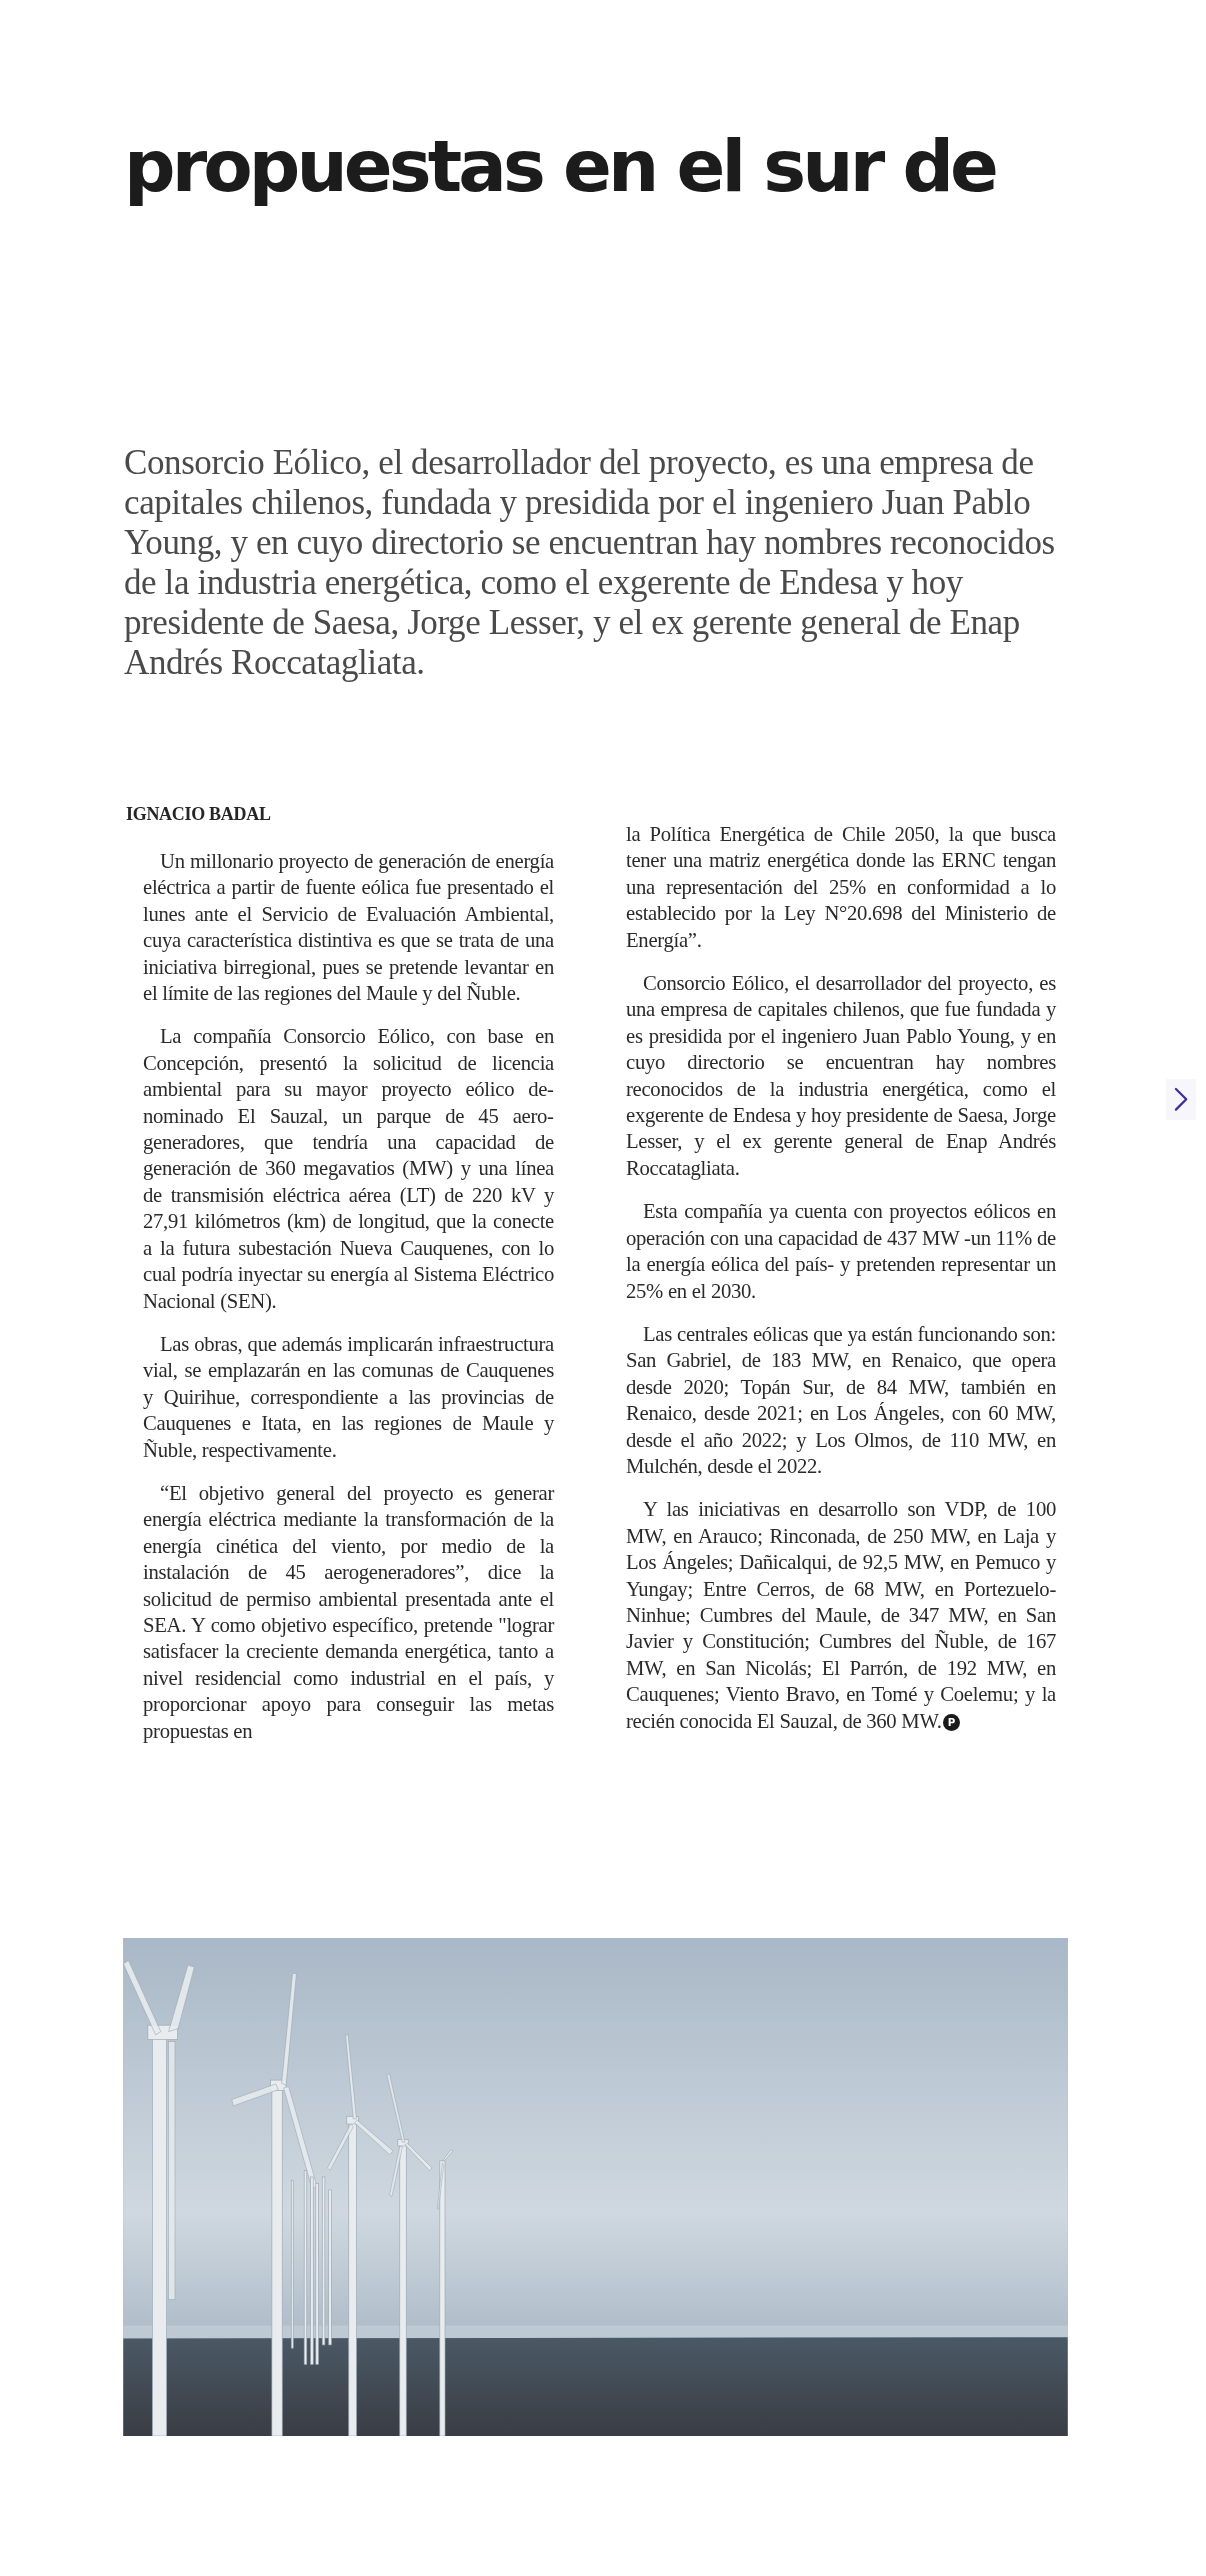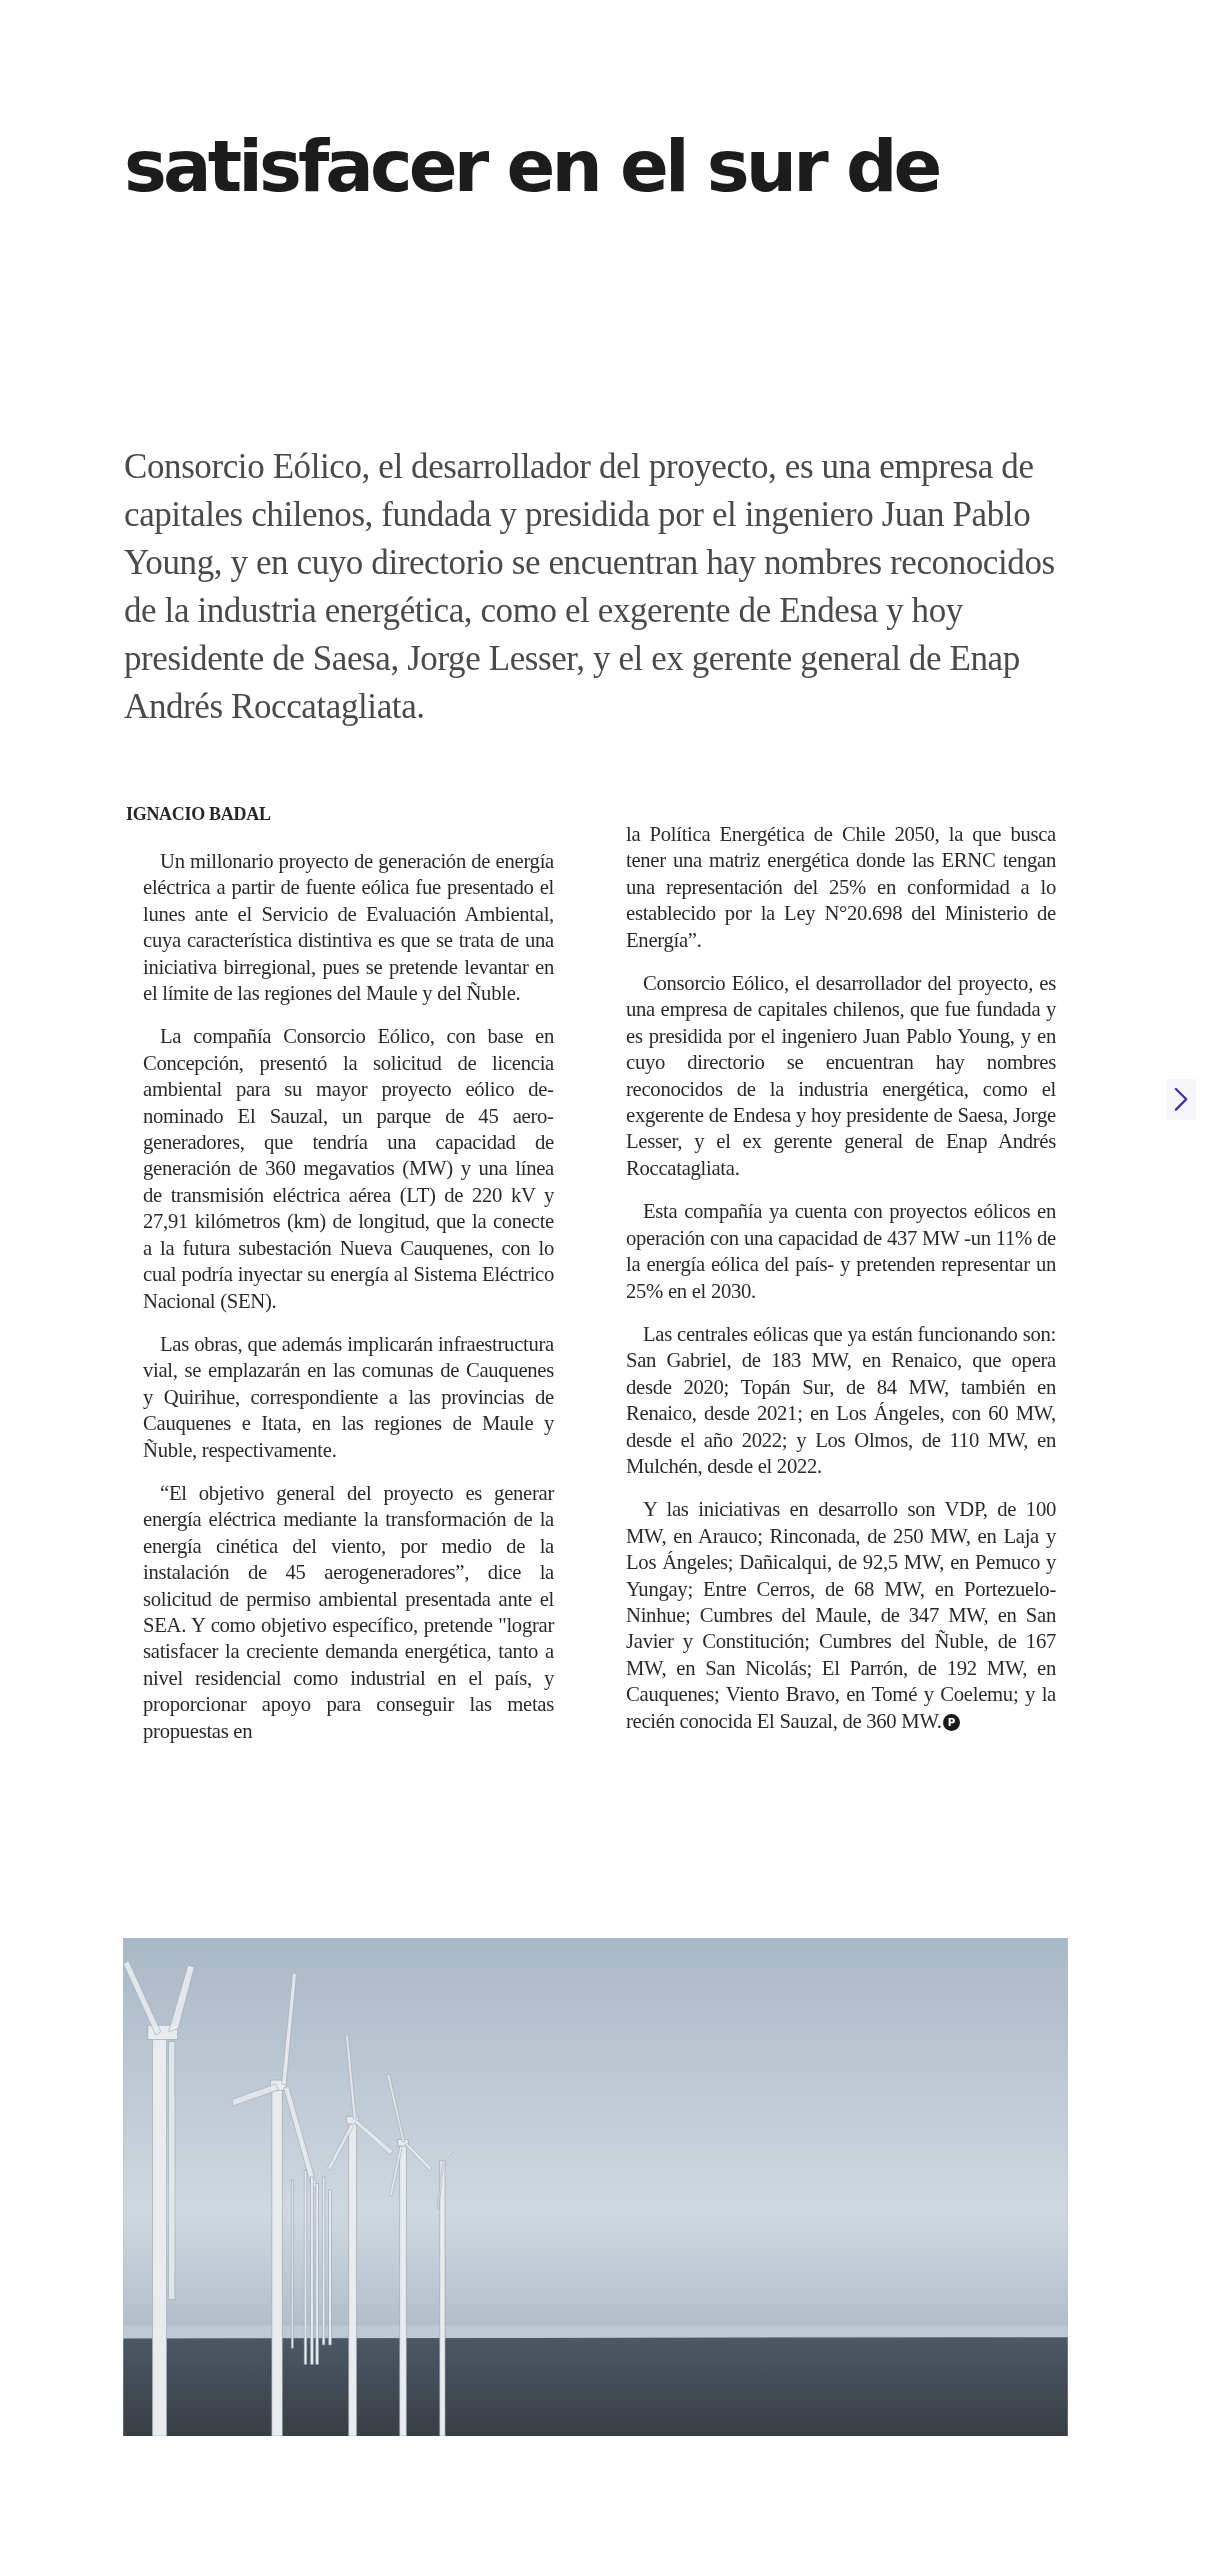--- a/index.html
+++ b/index.html
@@ -6,21 +6,21 @@
   body { width: 1206px; height: 2576px; position: relative; overflow: hidden; }
   .headline {
     position: absolute; left: 124px; top: 121px; width: 969px;
     font-family: "DejaVu Sans", sans-serif; font-weight: bold;
     font-size: 72px; line-height: 90px; letter-spacing: -3.9px;
     color: #1c1c1c; margin: 0;
   }
   .headline span { display: block; white-space: nowrap; }
   .lede {
     position: absolute; left: 124px; top: 443px; width: 956px;
-    font-family: "Liberation Serif", serif; font-size: 35px; line-height: 48px;
+    font-family: "Liberation Serif", serif; font-size: 35px; line-height: 40px;
     color: #4a4a4a; letter-spacing: -0.4px; margin: 0;
   }
   .byline {
     position: absolute; left: 126px; top: 804px;
     font-family: "Liberation Serif", serif; font-weight: bold; font-size: 18px;
     color: #262626; letter-spacing: -0.3px;
   }
   .col {
     position: absolute; font-family: "Liberation Serif", serif;
     font-size: 20.7px; line-height: 26.4px; color: #2a2a2a;
@@ -44,21 +44,21 @@
   .photo {
     position: absolute; left: 123px; top: 1938px; width: 945px; height: 498px;
     overflow: hidden; background: #b6c3cf;
   }
   .photo svg { display: block; }
 </style>
 </head>
 <body>
 
 <h1 class="headline">
-  <span>satisfacer en el sur de</span>
+  <span>propuestas en el sur de</span>
 </h1>
 
 <p class="lede">Consorcio Eólico, el desarrollador del proyecto, es una empresa de capitales chilenos, fundada y presidida por el ingeniero Juan Pablo Young, y en cuyo directorio se encuentran hay nombres reconocidos de la industria energética, como el exgerente de Endesa y hoy presidente de Saesa, Jorge Lesser, y el ex gerente general de Enap Andrés Roccatagliata.</p>
 
 <div class="byline">IGNACIO BADAL</div>
 
 <div class="col left">
   <p>Un millonario proyecto de generación de energía eléctrica a partir de fuente eólica fue presentado el lunes ante el Servicio de Eva­luación Ambiental, cuya característica distin­tiva es que se trata de una iniciativa birregio­nal, pues se pretende levantar en el límite de las regiones del Maule y del Ñuble.</p>
   <p>La compañía Consorcio Eólico, con base en Concepción, presentó la solicitud de licencia ambiental para su mayor proyecto eólico de­nominado El Sauzal, un parque de 45 aero­generadores, que tendría una capacidad de generación de 360 megavatios (MW) y una lí­nea de transmisión eléctrica aérea (LT) de 220 kV y 27,91 kilómetros (km) de longitud, que la conecte a la futura subestación Nueva Cau­quenes, con lo cual podría inyectar su ener­gía al Sistema Eléctrico Nacional (SEN).</p>
   <p>Las obras, que además implicarán infraes­tructura vial, se emplazarán en las comunas de Cauquenes y Quirihue, correspondiente a las provincias de Cauquenes e Itata, en las re­giones de Maule y Ñuble, respectivamente.</p>

